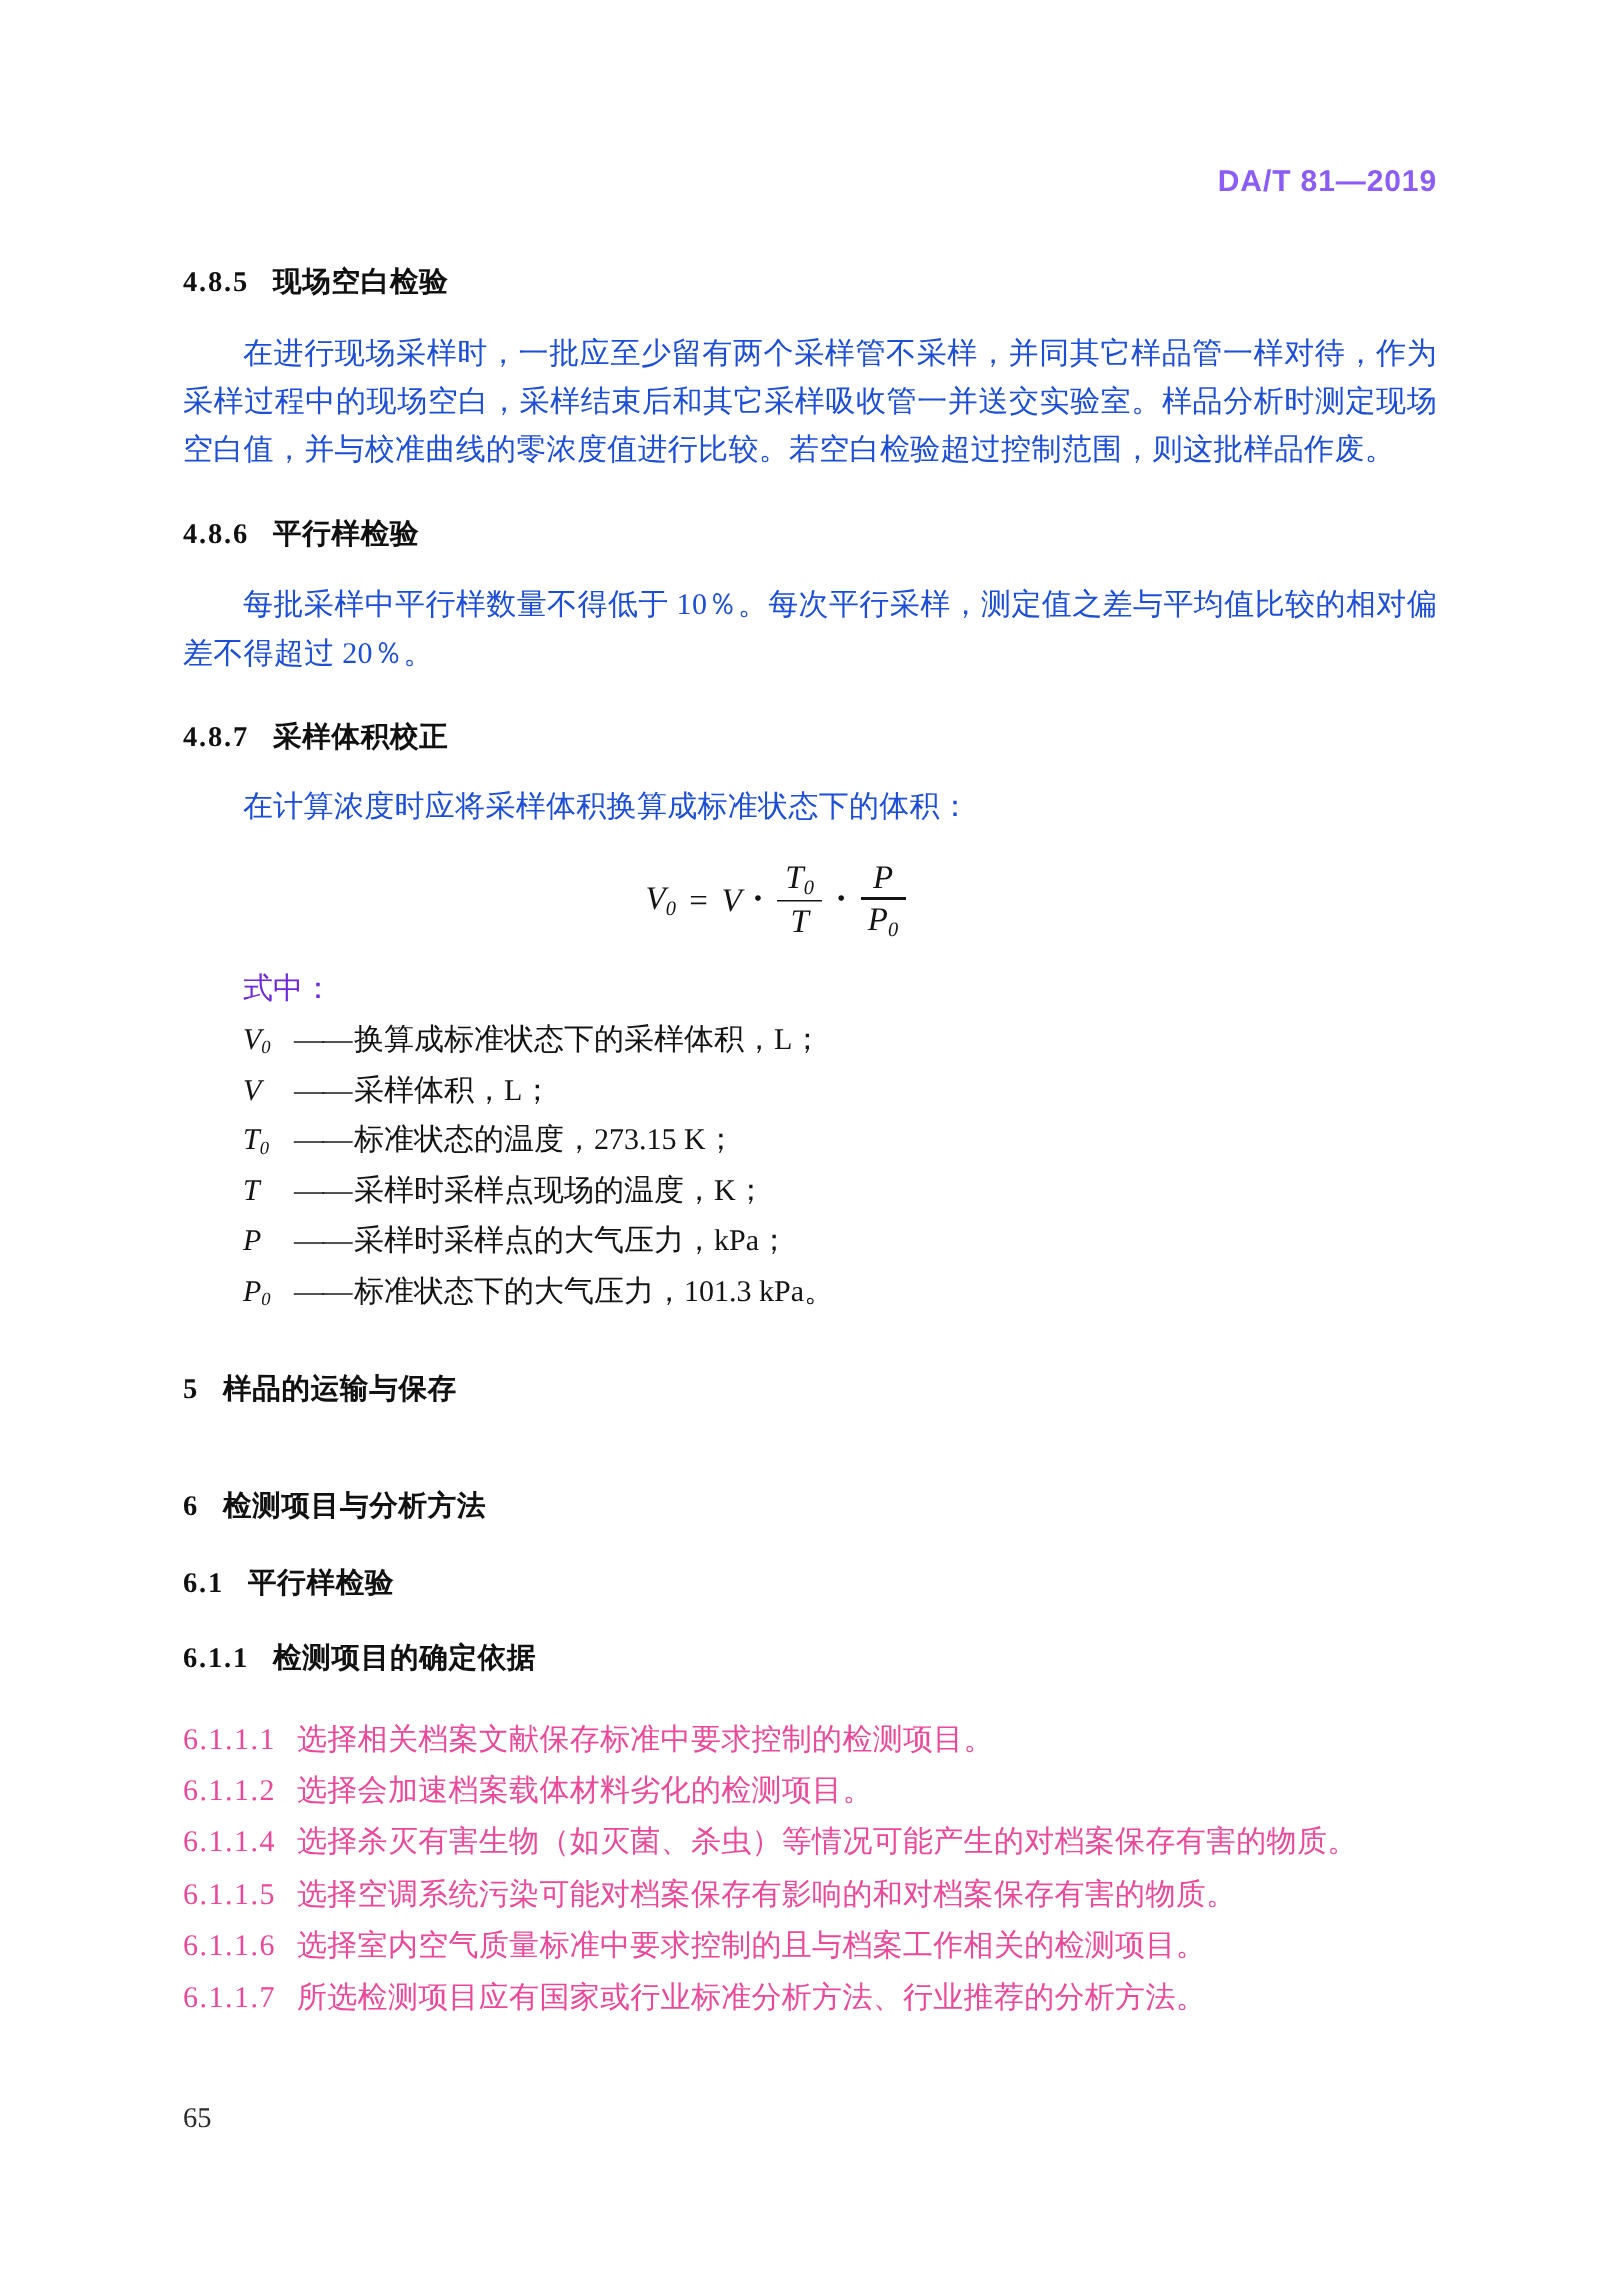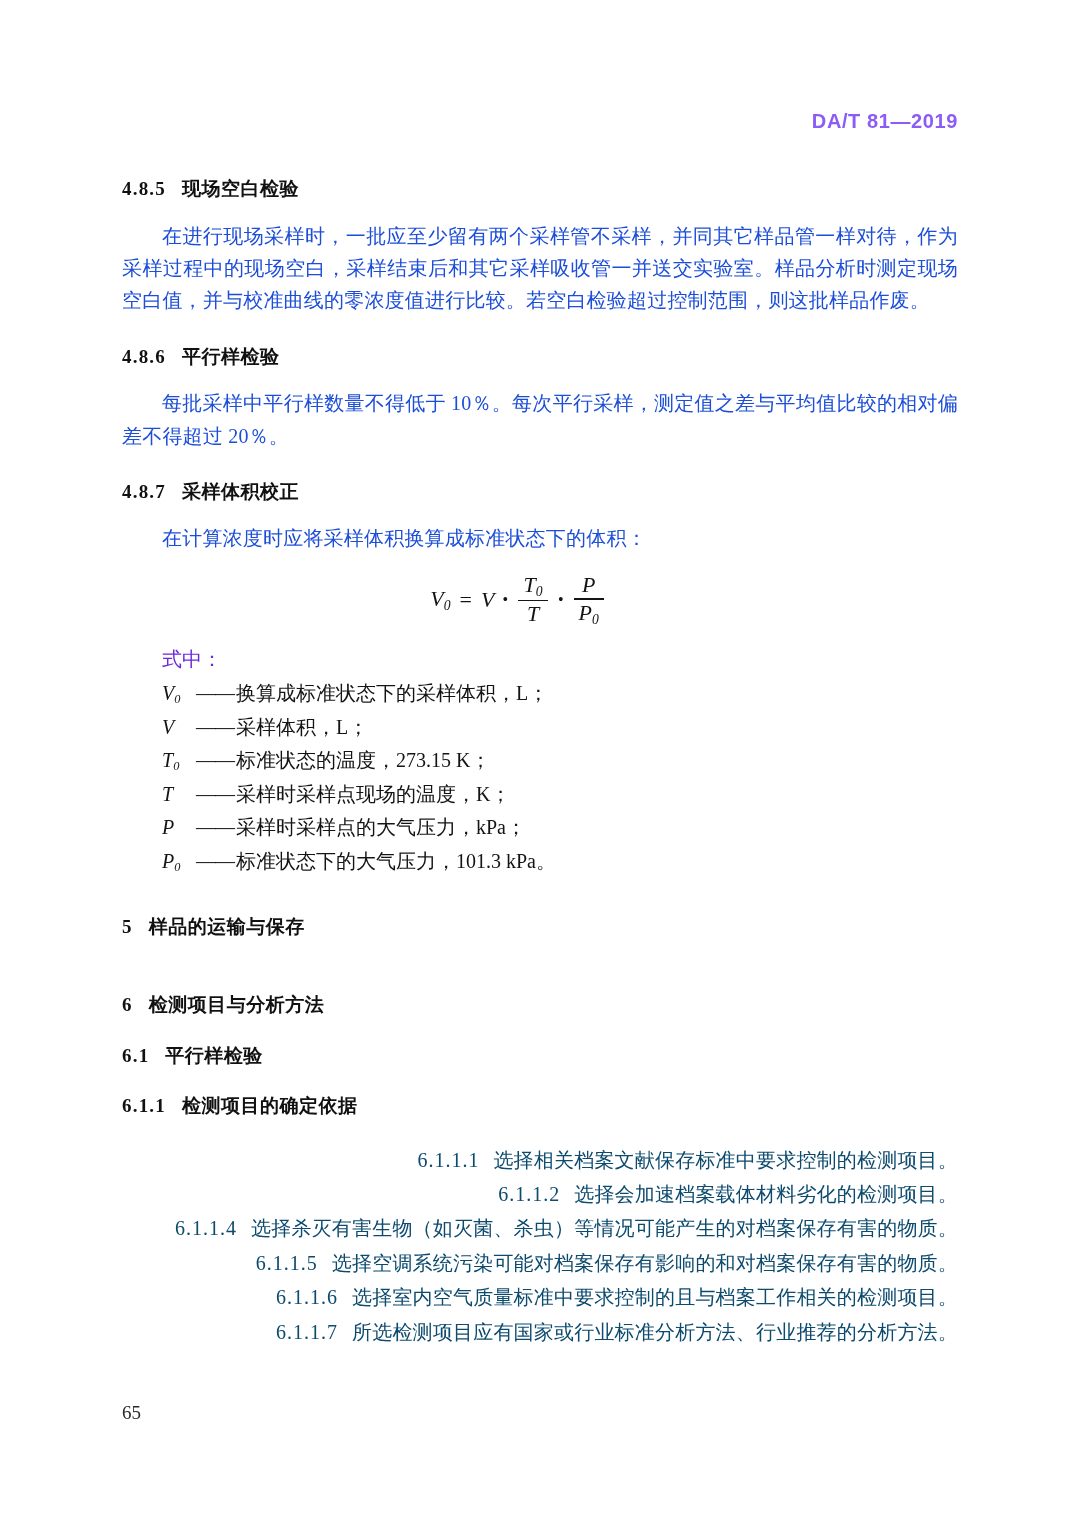--- a/index.html
+++ b/index.html
@@ -80,23 +80,23 @@
     text-indent: 2em;
     color: #1d4ed8;
     letter-spacing: 0.2px;
   }
 
   
   p.item {
     margin: 0;
     font-size: 20px;
     line-height: 1.72;
-    text-align: right;
+    text-align: left;
     text-indent: 0;
-    color: #0c4a6e;
+    color: #ec4899;
     letter-spacing: 0.2px;
     white-space: pre;
   }
   p.item .num { letter-spacing: 1px; }
   p.item .sep { display: inline-block; width: 14px; }
 
   
   .formula {
     margin: 18px 0 16px 0;
     text-align: center;

